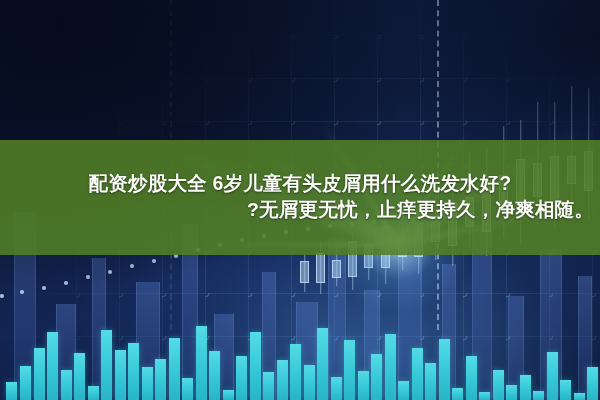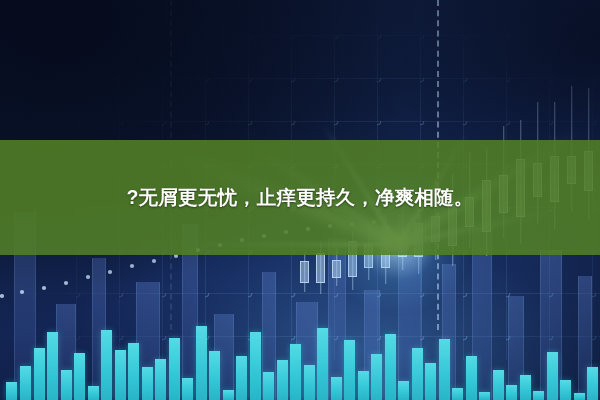--- a/index.html
+++ b/index.html
@@ -117,21 +117,21 @@
     text-align:center;
     color:#fdfdfb;
     font-size:19.5px;
     font-weight:700;
     line-height:1.42;
     letter-spacing:0.2px;
     text-shadow:0 1px 2px rgba(25,45,10,0.65), 0 0 1px rgba(0,0,0,0.5);
     white-space:normal;
   }
   .band-line { display:block; }
-  .band-line.l2 { text-align:center; }
+  .band-line.l2 { text-align:right;font-family:Liberation Mono, monospace; }
 </style>
 </head>
 <body>
 
 <div id="stage">
 
   <div class="bg-base"></div>
 
   <div class="grid-lines"></div>
   <div class="grid-nodes"></div>
@@ -309,17 +309,18 @@
       <div class="bar" style="left: 547px; width: 11px; height: 48px;"></div>
       <div class="bar" style="left: 560px; width: 11px; height: 20px;"></div>
       <div class="bar" style="left: 574px; width: 11px; height: 7px;"></div>
       <div class="bar" style="left: 587px; width: 11px; height: 33px;"></div>
     </div>
 
   <div class="bg-vignette"></div>
 
   <div class="band">
     <div class="band-inner">
+      <span class="band-line l1">配资炒股大全 6岁儿童有头皮屑用什么洗发水好?</span>
       <span class="band-line l2">?无屑更无忧，止痒更持久，净爽相随。</span>
     </div>
   </div>
 
 </div>
 
 </body></html>

